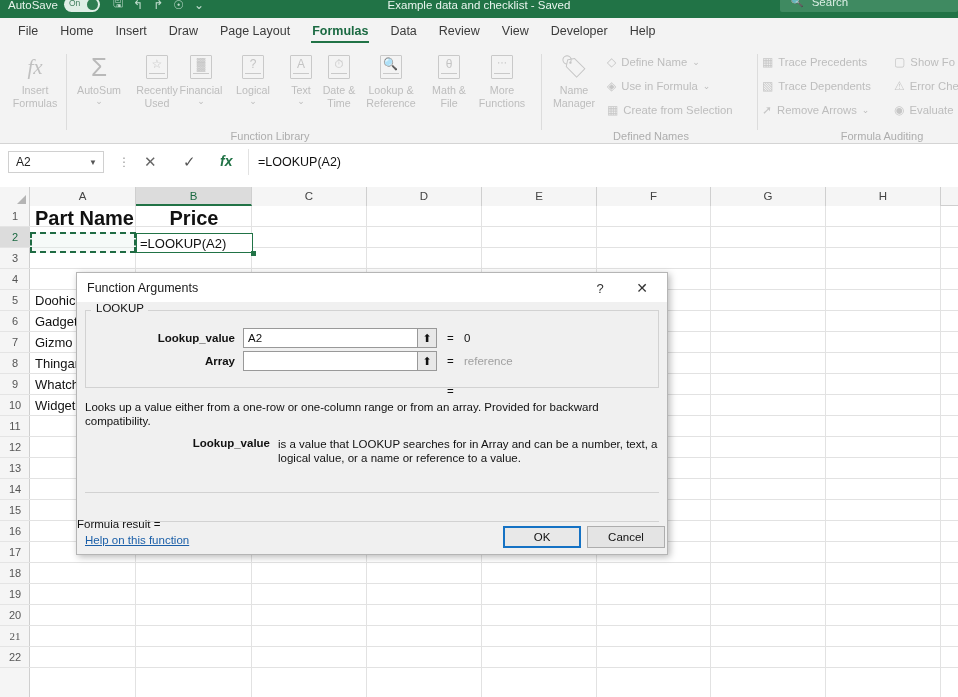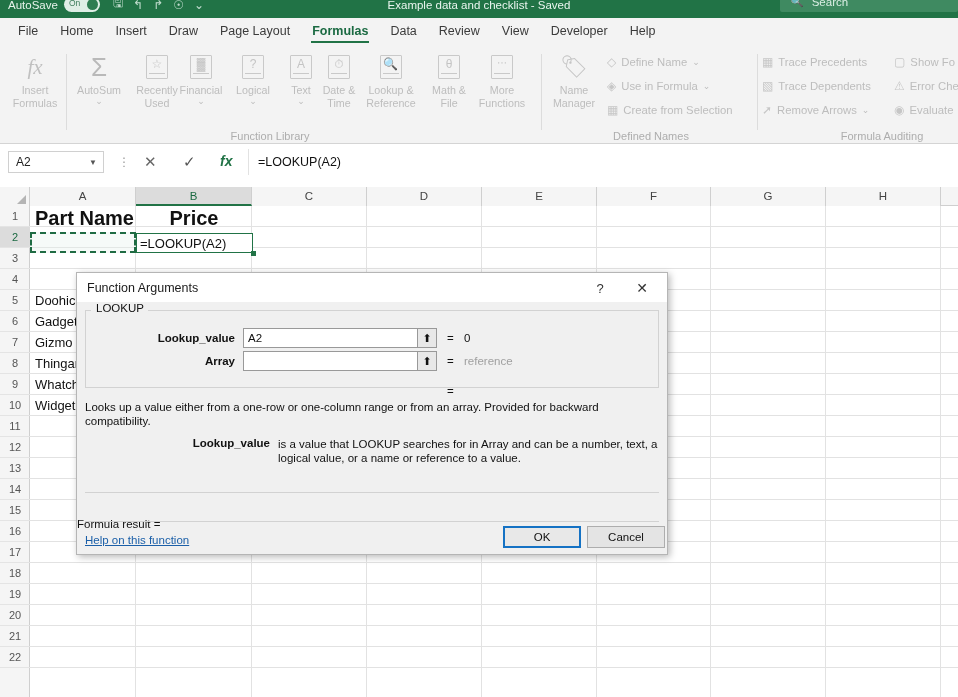--- a/index.html
+++ b/index.html
@@ -420,21 +420,21 @@
       <div class="rh" style="top: 210px;">11</div>
       <div class="rh" style="top: 231px;">12</div>
       <div class="rh" style="top: 252px;">13</div>
       <div class="rh" style="top: 273px;">14</div>
       <div class="rh" style="top: 294px;">15</div>
       <div class="rh" style="top: 315px; text-align: center;">16</div>
       <div class="rh" style="top: 336px;">17</div>
       <div class="rh" style="top: 357px;">18</div>
       <div class="rh" style="top: 378px;">19</div>
       <div class="rh" style="top: 399px;">20</div>
-      <div class="rh" style="top: 420px;">21</div>
+      <div class="rh" style="top: 420px; font-family: Liberation Serif, serif;">21</div>
       <div class="rh" style="top: 441px;">22</div>
     </div>
 
   <div class="cellarea" id="cellarea">
       <div class="hline" style="top: 461px;"></div>
       <div class="hline" style="top: 440px;"></div>
       <div class="hline" style="top: 419px;"></div>
       <div class="hline" style="top: 398px;"></div>
       <div class="hline" style="top: 377px;"></div>
       <div class="hline" style="top: 356px;"></div>

